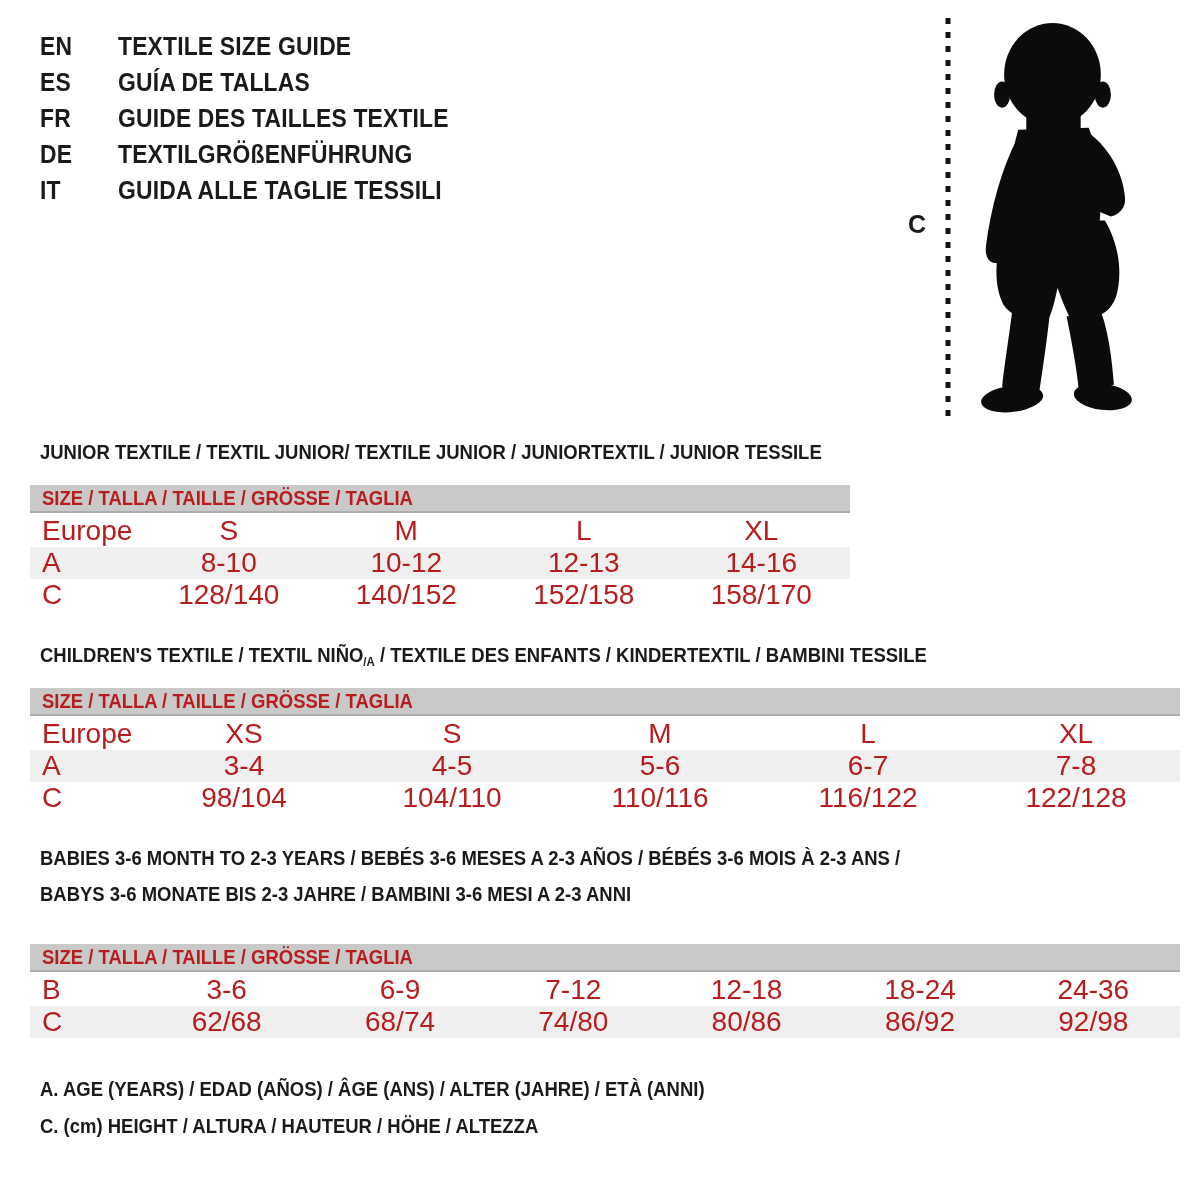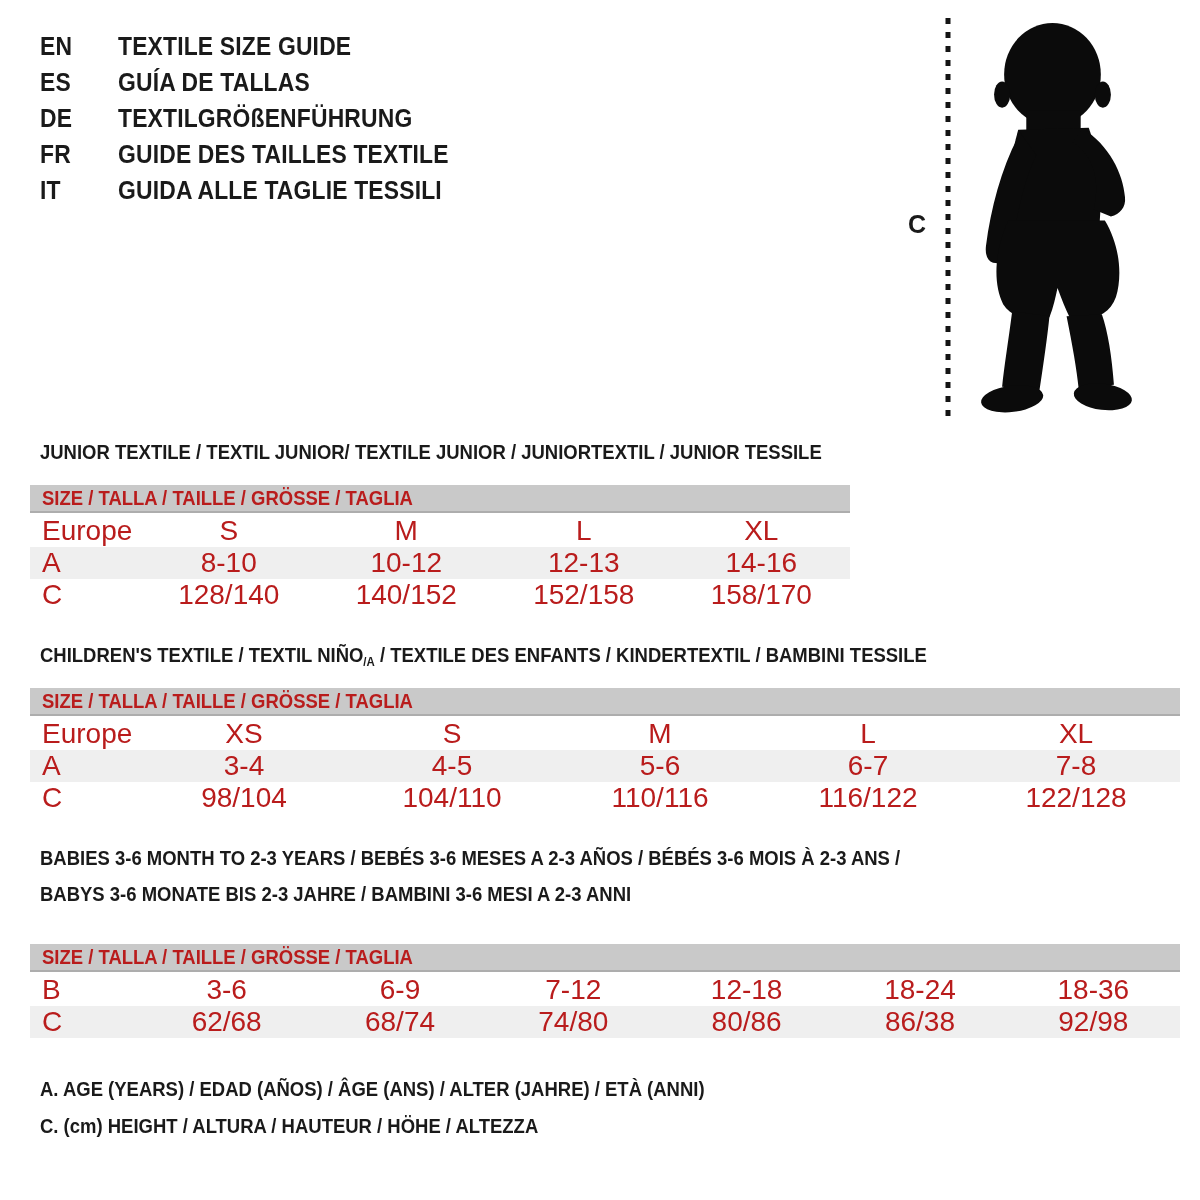--- a/index.html
+++ b/index.html
@@ -59,26 +59,26 @@
   <div class="lang-block" id="langBlock">
       <div class="lang-row">
         <span class="lang-code cond">EN</span>
         <span class="cond">TEXTILE SIZE GUIDE</span>
       </div>
       <div class="lang-row">
         <span class="lang-code cond">ES</span>
         <span class="cond">GUÍA DE TALLAS</span>
       </div>
       <div class="lang-row">
+        <span class="lang-code cond">FR</span>
+        <span class="cond">GUIDE DES TAILLES TEXTILE</span>
+      </div>
+      <div class="lang-row">
         <span class="lang-code cond">DE</span>
         <span class="cond">TEXTILGRÖßENFÜHRUNG</span>
-      </div>
-      <div class="lang-row">
-        <span class="lang-code cond">FR</span>
-        <span class="cond">GUIDE DES TAILLES TEXTILE</span>
       </div>
       <div class="lang-row">
         <span class="lang-code cond">IT</span>
         <span class="cond">GUIDA ALLE TAGLIE TESSILI</span>
       </div>
     </div>
 
   <div class="c-label">C</div>
 
   <svg class="dash-line" width="10" height="404">
@@ -208,29 +208,29 @@
             <col>
           </colgroup>
           <tbody>
             <tr>
               <td class="row-label">B</td>
               <td>3-6</td>
               <td>6-9</td>
               <td>7-12</td>
               <td>12-18</td>
               <td>18-24</td>
-              <td>18-36</td>
+              <td>24-36</td>
             </tr>
             <tr>
               <td class="row-label">C</td>
               <td>62/68</td>
               <td>68/74</td>
               <td>74/80</td>
               <td>80/86</td>
-              <td>86/38</td>
+              <td>86/92</td>
               <td>92/98</td>
             </tr>
           </tbody>
         </table>
       </section>
     </div>
 
   <div class="legend" id="legend">
       <div class="legend-line"><span class="cond">A. AGE (YEARS) / EDAD (AÑOS) / ÂGE (ANS) / ALTER (JAHRE) / ETÀ (ANNI)</span></div>
       <div class="legend-line"><span class="cond">C. (cm) HEIGHT / ALTURA / HAUTEUR / HÖHE / ALTEZZA</span></div>

